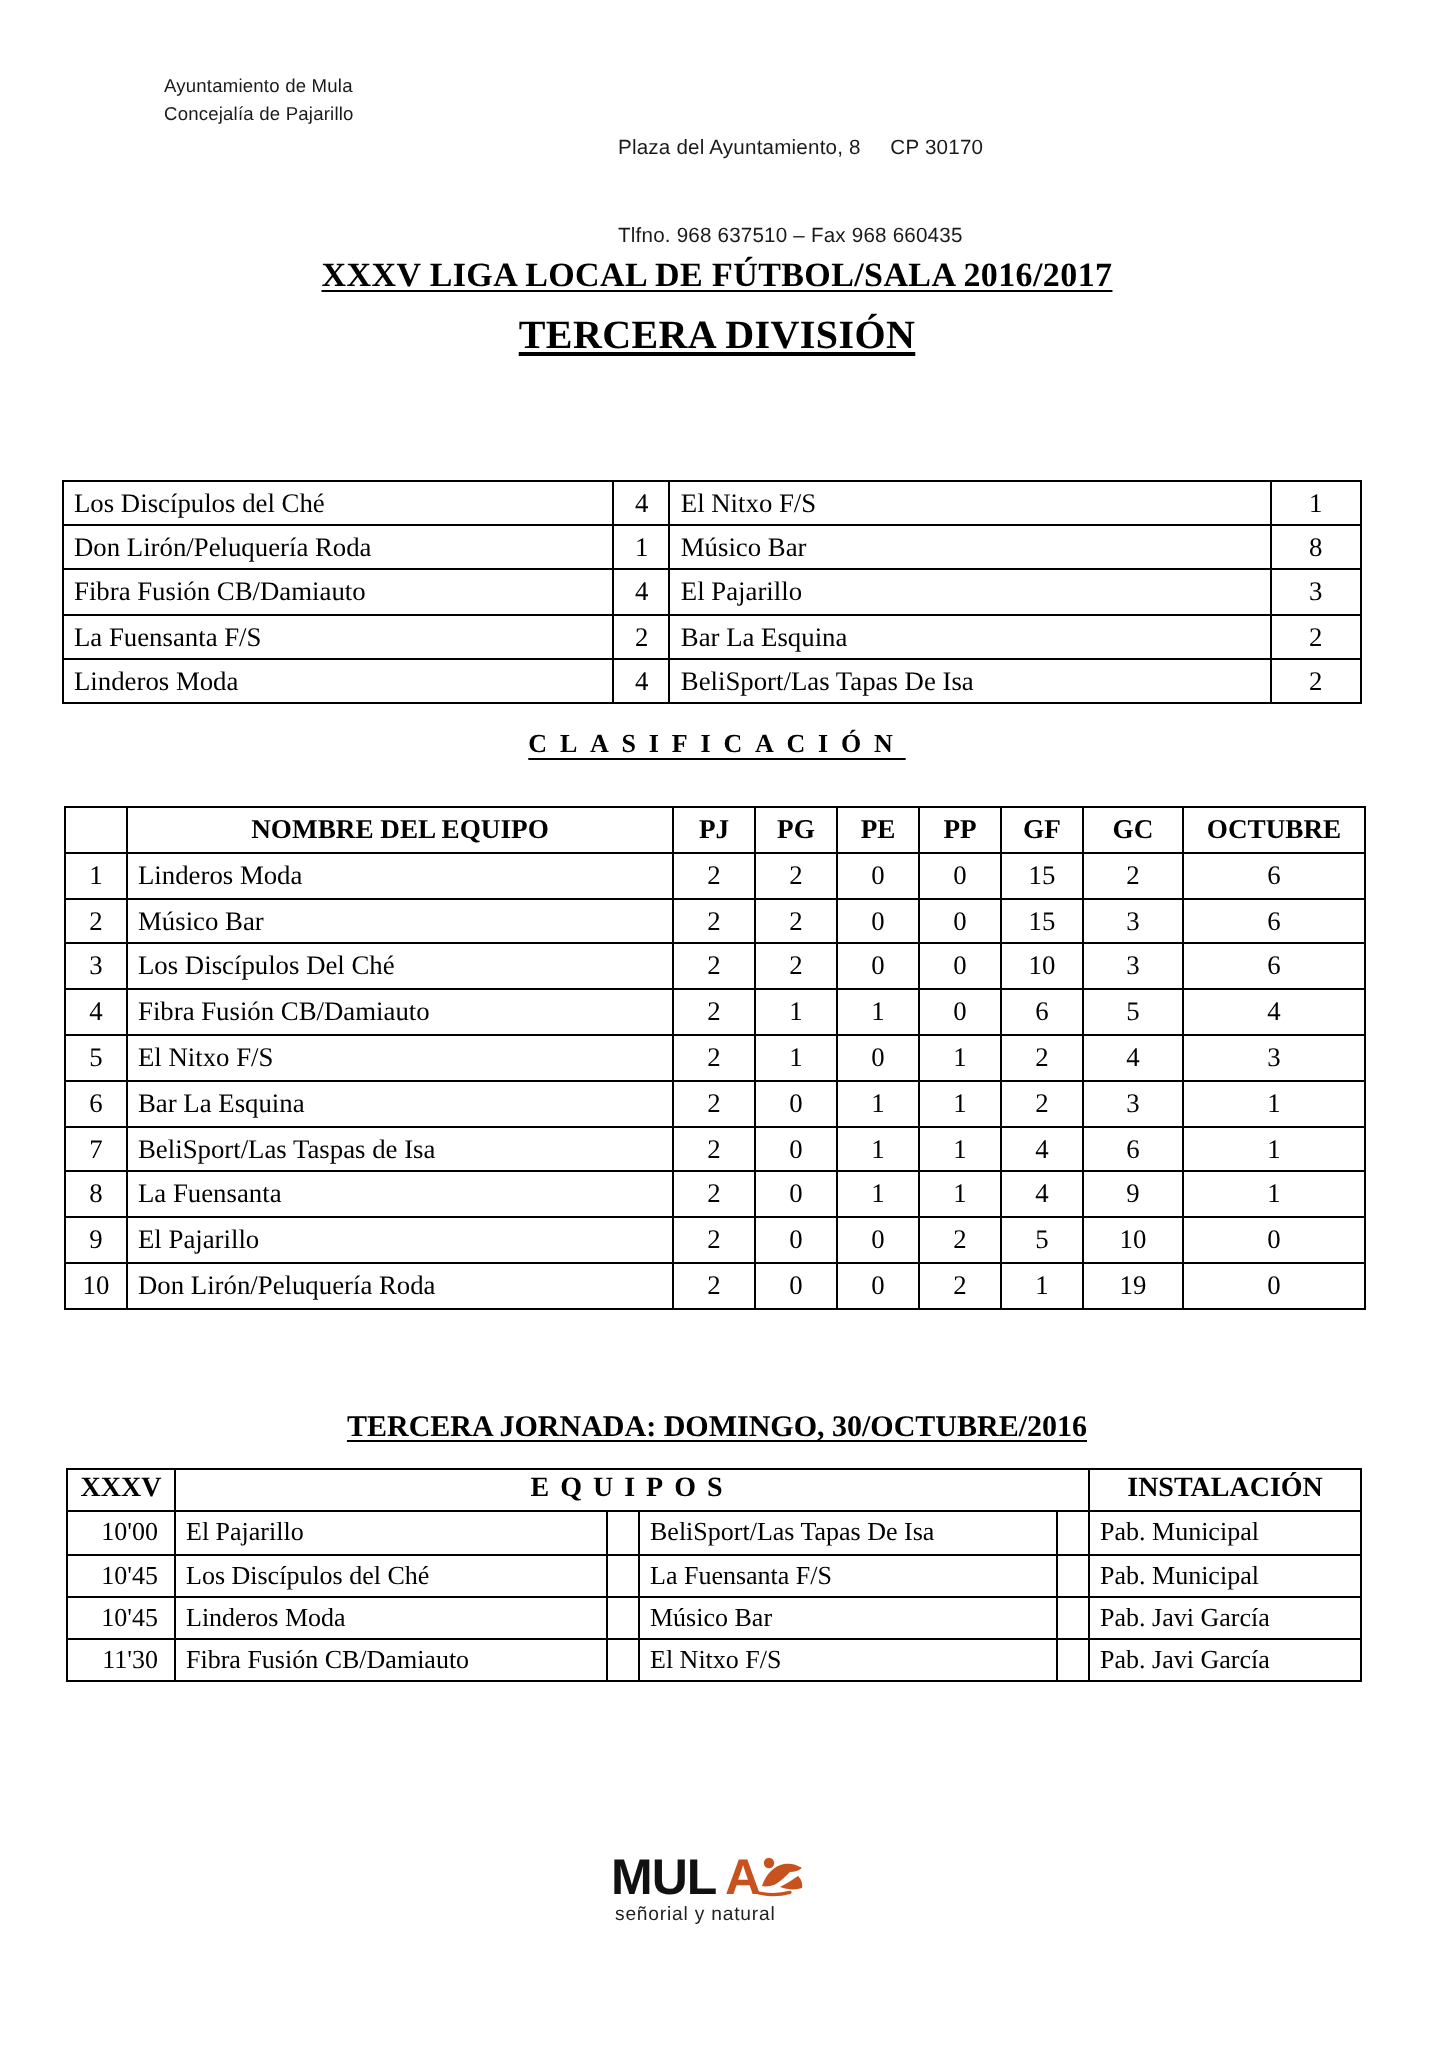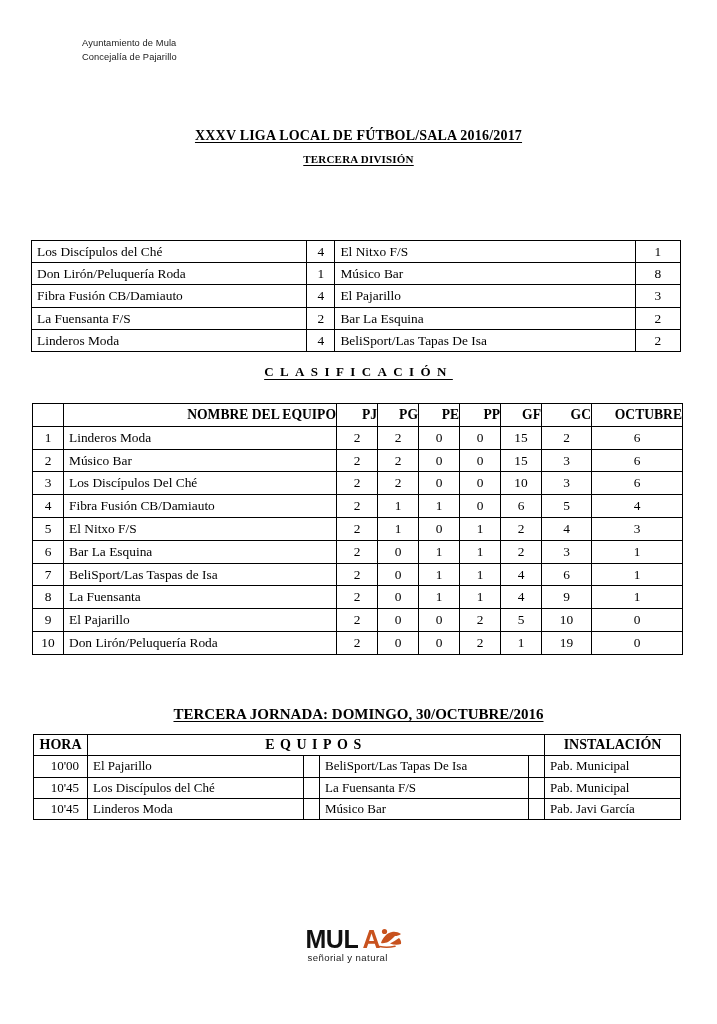--- a/index.html
+++ b/index.html
@@ -56,22 +56,22 @@
   }
   .title-line {
     font-weight: bold;
     letter-spacing: 0.2px;
     margin-bottom: 9px;
   }
   .title-line span {
     text-decoration: underline;
     text-underline-offset: 2px;
   }
-  .t1 { font-size: 14px; }
-  .t2 { font-size: 11px; }
+  .t1 { font-size: 17px; }
+  .t2 { font-size: 20px; }
   .t3 { font-size: 16px; margin-top: 11px; }
 
   
   table {
     border-collapse: collapse;
     position: absolute;
     table-layout: fixed;
   }
   table td, table th {
     border: 1px solid #000000;
@@ -116,21 +116,21 @@
     left: 32px;
     top: 403px;
     width: 650px;
   }
   #standings-table td, #standings-table th {
     height: 21.8px;
     line-height: 21.8px;
   }
   #standings-table thead th {
     font-weight: bold;
-    text-align: right;
+    text-align: center;
     padding-left: 0;
     font-size: 13.6px;
   }
 
   
   .jornada-heading {
     position: absolute;
     top: 706px;
     left: 0;
     width: 717px;
@@ -216,20 +216,24 @@
     color: #222222;
   }
 </style>
 </head>
 <body>
 
 <div class="letterhead">
   <div class="lh-left">
     <div>Ayuntamiento de Mula</div>
     <div>Concejalía de Pajarillo</div>
+  </div>
+  <div class="lh-right">
+    <div>Plaza del Ayuntamiento, 8     CP 30170</div>
+    <div>Tlfno. 968 637510 – Fax 968 660435</div>
   </div>
 </div>
 
 <div class="title-block">
   <div class="title-line t1"><span>XXXV LIGA LOCAL DE FÚTBOL/SALA 2016/2017</span></div>
   <div class="title-line t2"><span>TERCERA DIVISIÓN</span></div>
 </div>
 
 <table id="results-table">
   <colgroup>
@@ -423,21 +427,21 @@
   <colgroup>
     <col style="width:54px">
       <col style="width:216px">
       <col style="width:16px">
     <col style="width:209px">
       <col style="width:16px">
       <col style="width:136px">
   </colgroup>
   <thead>
     <tr>
-      <th>HORA</th>
+      <th>XXXV</th>
       <th class="equipos-head" colspan="4">EQUIPOS</th>
       <th>INSTALACIÓN</th>
     </tr>
   </thead>
   <tbody>
     <tr>
       <td class="hora">10'00</td>
       <td>El Pajarillo</td>
       <td></td>
       <td>BeliSport/Las Tapas De Isa</td>
@@ -450,20 +454,28 @@
       <td></td>
       <td>La Fuensanta F/S</td>
       <td></td>
       <td>Pab. Municipal</td>
     </tr>
     <tr>
       <td class="hora">10'45</td>
       <td>Linderos Moda</td>
       <td></td>
       <td>Músico Bar</td>
+      <td></td>
+      <td>Pab. Javi García</td>
+    </tr>
+    <tr>
+      <td class="hora">11'30</td>
+      <td>Fibra Fusión CB/Damiauto</td>
+      <td></td>
+      <td>El Nitxo F/S</td>
       <td></td>
       <td>Pab. Javi García</td>
     </tr>
   </tbody>
 </table>
 
 <div class="logo">
   <div class="logo-wrap">
     <span class="logo-mul">MUL</span>
     <span class="logo-a">A</span>

